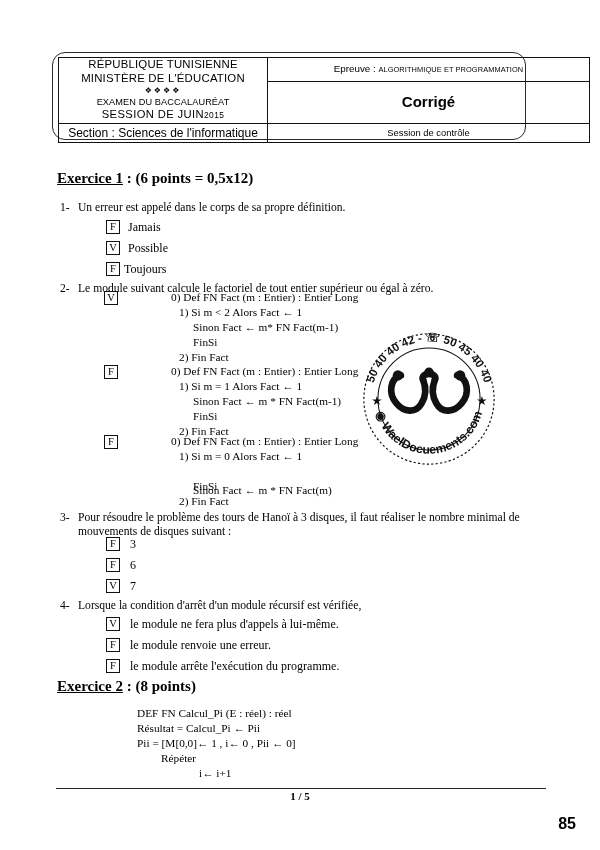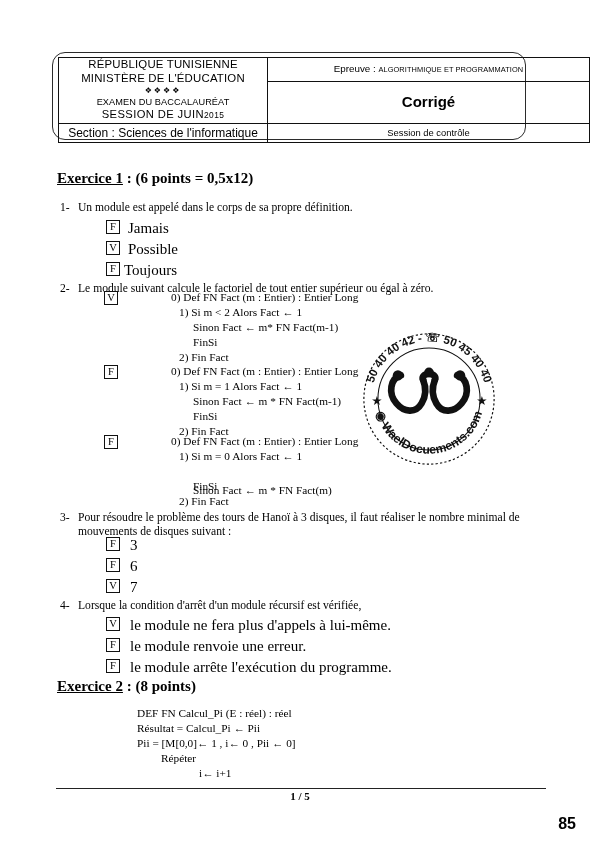--- a/index.html
+++ b/index.html
@@ -128,21 +128,21 @@
     height: 14px;
     border: 1.1px solid #111;
     box-sizing: border-box;
     font-size: 10.5px;
     line-height: 12px;
     text-align: center;
     font-family: "Liberation Serif", serif;
   }
   .opt {
     position: absolute;
-    font-size: 15px;
+    font-size: 12px;
     white-space: nowrap;
   }
   .code {
     position: absolute;
     font-size: 11.3px;
     white-space: nowrap;
     padding-left: 47px;
   }
 
   
@@ -251,21 +251,21 @@
   </svg>
 </div>
 
 <div class="content">
 
   <div class="ex-title" style="left:57px; top:170px;">
     <span class="ul">Exercice 1</span><span> : (6 points = 0,5x12)</span>
   </div>
 
   <div class="qnum" style="left:60px; top:201px;">1-</div>
-  <div class="qtext" style="left:78px; top:201px;">Un module est appelé dans le corps de sa propre définition.</div>
+  <div class="qtext" style="left:78px; top:201px;">Un erreur est appelé dans le corps de sa propre définition.</div>
 
   <div class="box" style="left:106px; top:220px;">F</div>
   <div class="opt" style="left:128px; top:220px;">Jamais</div>
 
   <div class="box" style="left:106px; top:241px;">V</div>
   <div class="opt" style="left:128px; top:241px;">Possible</div>
 
   <div class="box" style="left:106px; top:262px;">F</div>
   <div class="opt" style="left:124px; top:262px;">Toujours</div>
 

